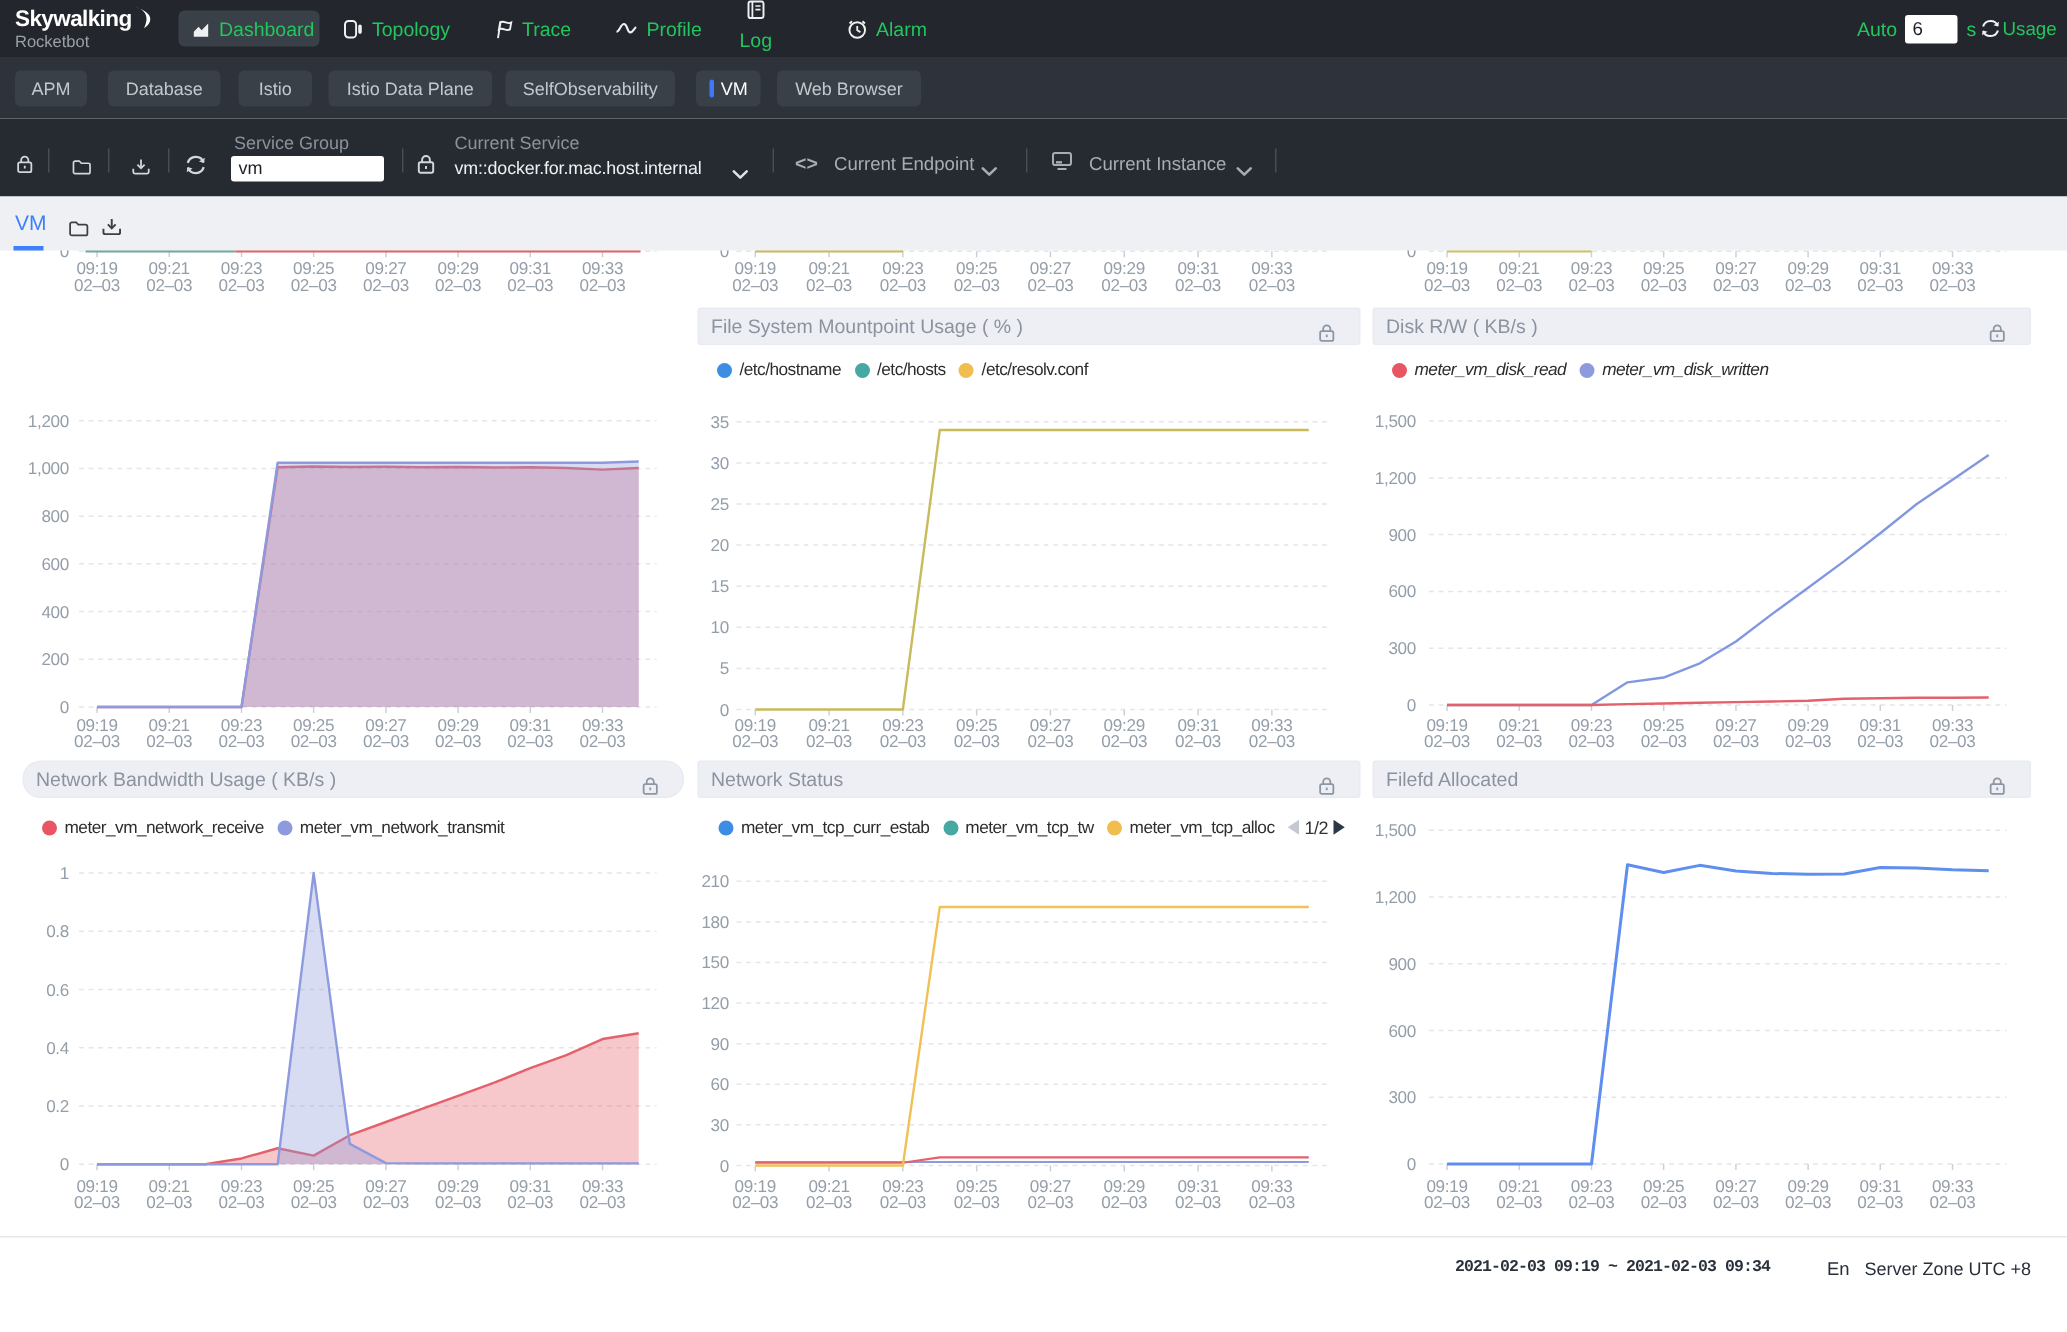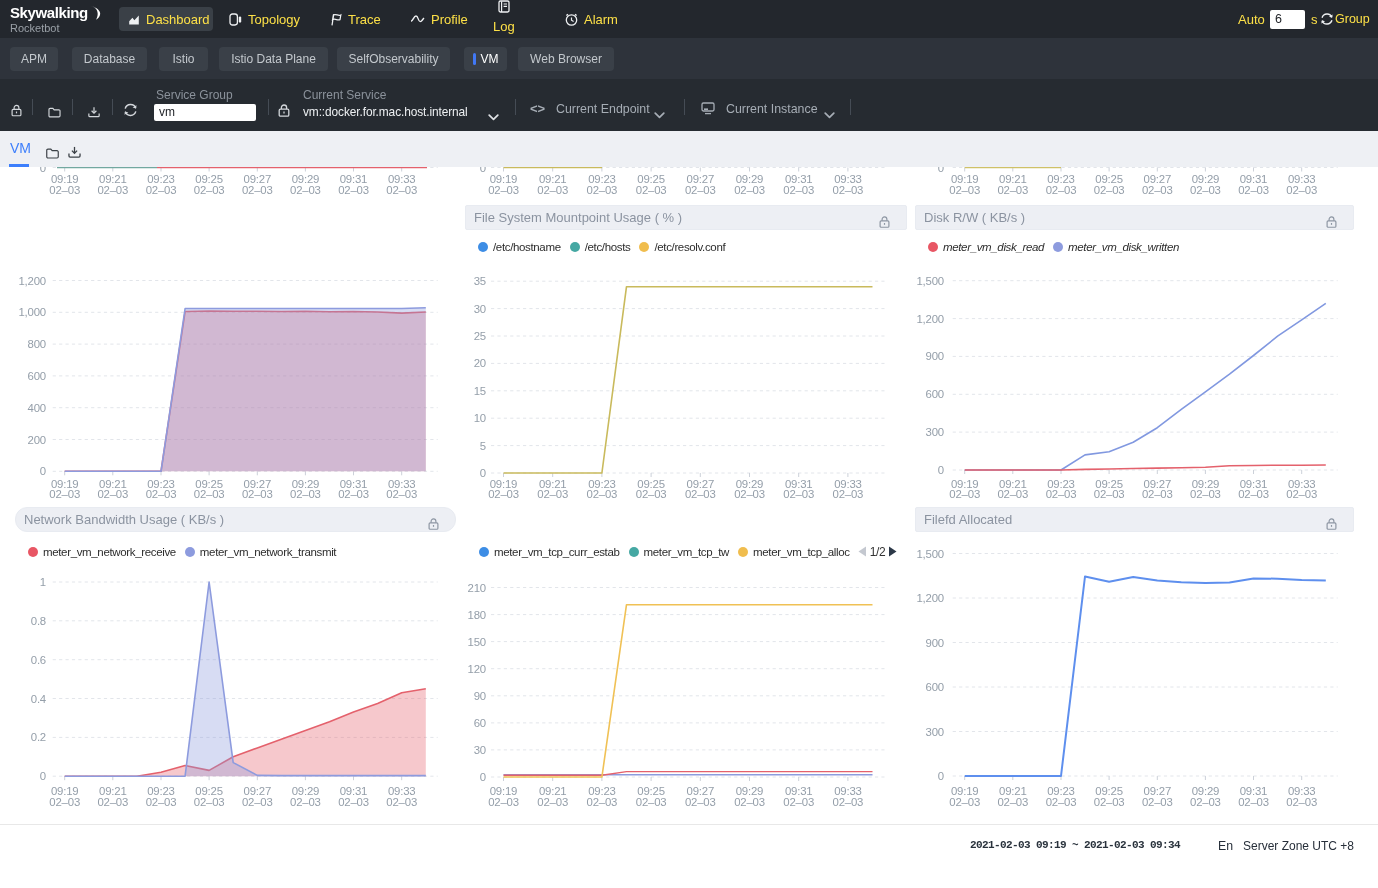--- a/index.html
+++ b/index.html
@@ -3,21 +3,21 @@
 <style>
 * { margin:0; padding:0; box-sizing:border-box; }
 html,body { width:1378px; height:888px; font-family:"Liberation Sans",sans-serif; background:#fff; overflow:hidden; }
 #page { position:relative; width:1378px; height:888px; }
 .abs { position:absolute; }
 
 #nav { position:absolute; left:0; top:0; width:1378px; height:38px; background:#23272d; z-index:5; }
 #tabs { position:absolute; left:0; top:38px; width:1378px; height:41px; background:#2e333b; z-index:5; }
 #tool { position:absolute; left:0; top:79px; width:1378px; height:52px; background:#262b31; z-index:5; }
 #vmbar { position:absolute; left:0; top:131px; width:1378px; height:36px; background:#eef0f4; z-index:5; }
-.navitem { position:absolute; top:0; height:38px; display:flex; align-items:center; gap:6px; color:#fde047; font-size:13px; }
+.navitem { position:absolute; top:0; height:38px; display:flex; align-items:center; gap:6px; color:#22c55e; font-size:13px; }
 .pill { position:absolute; top:9px; height:24px; border-radius:4px; background:#3a4048; color:#c3c8cd; font-size:12px; display:flex; align-items:center; justify-content:center; }
 .sep { position:absolute; top:20px; width:1px; height:16px; background:#454c55; }
 .toollbl { position:absolute; color:#8b929b; font-size:12px; }
 .chart-svg { position:absolute; left:0; top:0; z-index:1; }
 .hdr { position:absolute; height:25px; background:#edeff4; border:1px solid #e8ebf1; border-radius:2px; color:#8b93a0; font-size:13px; line-height:23px; padding-left:8px; z-index:2; }
 .hdr .lk { position:absolute; right:16px; top:6px; }
 .leg { position:absolute; height:17px; display:flex; align-items:center; font-size:11.5px; color:#2d2d2d; letter-spacing:-0.35px; z-index:2; white-space:nowrap; }
 .leg .d { width:10px; height:10px; border-radius:50%; margin-right:5px; flex:none; }
 .leg .it { display:flex; align-items:center; margin-right:9px; }
 text.ax { font-family:"Liberation Sans",sans-serif; font-size:11.4px; fill:#949ea9; letter-spacing:-0.2px; }
@@ -406,21 +406,21 @@
   <div class="navitem" style="left:1311px;">
         <span>s</span>
       </div>
   <div class="navitem" style="left:1320px;gap:1px;">
     <svg width="14" height="14" viewBox="0 0 15 14">
           <path d="M12.8 5.2 A5.6 5.6 0 0 0 2.2 5.6" fill="none" stroke="#eef0f2" stroke-width="1.5"></path>
           <path d="M2.2 8.8 A5.6 5.6 0 0 0 12.8 8.4" fill="none" stroke="#eef0f2" stroke-width="1.5"></path>
           <path d="M13.6 2.2 12.9 5.6 9.6 4.6 Z" fill="#eef0f2"></path>
           <path d="M1.4 11.8 2.1 8.4 5.4 9.4 Z" fill="#eef0f2"></path>
         </svg>
-    <span style="font-size:12.5px;">Group</span>
+    <span style="font-size:12.5px;">Usage</span>
       </div>
 </div>
 
 <div id="tabs">
   <div class="pill" style="left:10px;width:48px;">APM</div>
   <div class="pill" style="left:72px;width:75px;">Database</div>
   <div class="pill" style="left:159px;width:49px;">Istio</div>
   <div class="pill" style="left:219px;width:109px;">Istio Data Plane</div>
   <div class="pill" style="left:337px;width:113px;">SelfObservability</div>
   <div class="pill" style="left:464px;width:43px;color:#fff;"><span style="display:inline-block;width:3px;height:12px;border-radius:1.5px;background:#4178f5;margin-right:5px;"></span>VM</div>
@@ -503,20 +503,25 @@
 <div class="hdr" style="left:915px;top:205px;width:439px;">Disk R/W ( KB/s )<span class="lk"><svg width="11" height="12" viewBox="0 0 12 13">
           <rect x="1.2" y="5.2" width="9.6" height="7" rx="1.2" fill="none" stroke="#8d96a3" stroke-width="1.3"></rect>
           <path d="M3.4 5V3.6a2.6 2.6 0 0 1 5.2 0V5" fill="none" stroke="#8d96a3" stroke-width="1.3"></path>
           <line x1="6" y1="7.6" x2="6" y2="9.6" stroke="#8d96a3" stroke-width="1.3"></line>
         </svg></span></div>
 <div class="hdr" style="left:15px;top:507px;width:441px;border-radius:12px;">Network Bandwidth Usage ( KB/s )<span class="lk"><svg width="11" height="12" viewBox="0 0 12 13">
           <rect x="1.2" y="5.2" width="9.6" height="7" rx="1.2" fill="none" stroke="#8d96a3" stroke-width="1.3"></rect>
           <path d="M3.4 5V3.6a2.6 2.6 0 0 1 5.2 0V5" fill="none" stroke="#8d96a3" stroke-width="1.3"></path>
           <line x1="6" y1="7.6" x2="6" y2="9.6" stroke="#8d96a3" stroke-width="1.3"></line>
         </svg></span></div>
+<div class="hdr" style="left:465px;top:507px;width:442px;">Network Status<span class="lk"><svg width="11" height="12" viewBox="0 0 12 13">
+          <rect x="1.2" y="5.2" width="9.6" height="7" rx="1.2" fill="none" stroke="#8d96a3" stroke-width="1.3"></rect>
+          <path d="M3.4 5V3.6a2.6 2.6 0 0 1 5.2 0V5" fill="none" stroke="#8d96a3" stroke-width="1.3"></path>
+          <line x1="6" y1="7.6" x2="6" y2="9.6" stroke="#8d96a3" stroke-width="1.3"></line>
+        </svg></span></div>
 <div class="hdr" style="left:915px;top:507px;width:439px;">Filefd Allocated<span class="lk"><svg width="11" height="12" viewBox="0 0 12 13">
           <rect x="1.2" y="5.2" width="9.6" height="7" rx="1.2" fill="none" stroke="#8d96a3" stroke-width="1.3"></rect>
           <path d="M3.4 5V3.6a2.6 2.6 0 0 1 5.2 0V5" fill="none" stroke="#8d96a3" stroke-width="1.3"></path>
           <line x1="6" y1="7.6" x2="6" y2="9.6" stroke="#8d96a3" stroke-width="1.3"></line>
         </svg></span></div>
 
 <div class="leg" style="left:478px;top:238px;">
   <span class="it"><span class="d" style="background:#3d8de5;"></span>/etc/hostname</span>
   <span class="it"><span class="d" style="background:#45a8a3;"></span>/etc/hosts</span>
   <span class="it"><span class="d" style="background:#f0bd4e;"></span>/etc/resolv.conf</span>

